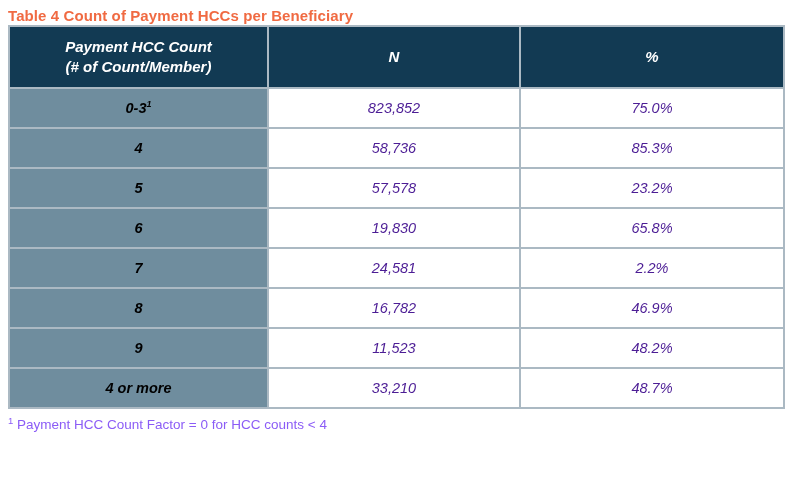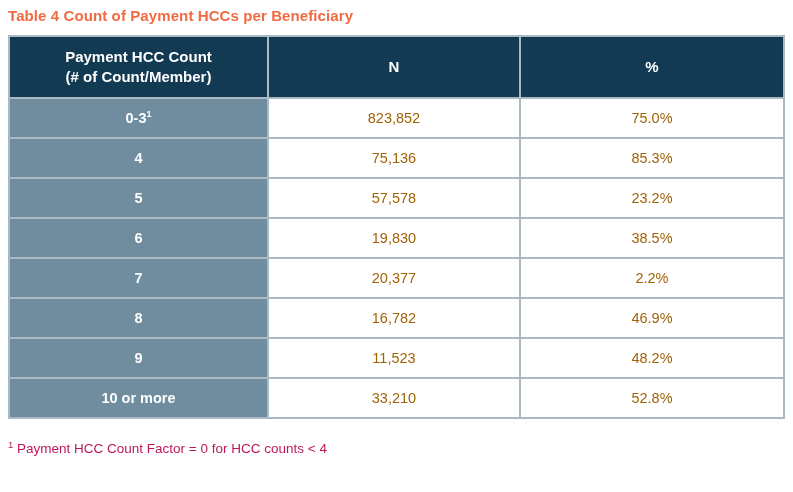--- a/index.html
+++ b/index.html
@@ -20,22 +20,23 @@
   .table-title {
     color: #F06A42;
     font-size: 15px;
     font-weight: bold;
     letter-spacing: 0.1px;
     margin: 2px 0 0 0;
   }
   table.hcc-table {
     border-collapse: collapse;
     width: 777px;
-    margin-top: 11px;
+    margin-top: 1px;
     table-layout: fixed;
+    font-style: italic;
   }
   table.hcc-table th,
   table.hcc-table td {
     border: 2px solid #ABB9C3;
     text-align: center;
     vertical-align: middle;
     padding: 0 4px;
   }
   .col-label { width: 257px; }
   .col-n     { width: 250px; }
@@ -44,36 +45,36 @@
     background: #123A53;
     color: #ffffff;
     font-size: 15px;
     font-weight: bold;
     height: 60px;
     line-height: 1.35;
   }
   tr.data-row { height: 40px; }
   td.row-label {
     background: #6F8D9E;
-    color: #ffffff;
+    color: #000000;
     font-weight: bold;
     font-size: 14.5px;
   }
   td.num-cell {
     background: #ffffff;
-    color: #a16207;
+    color: #4c1d95;
     font-size: 14.5px;
   }
   sup {
     font-size: 9px;
     line-height: 0;
   }
   .footnote {
-    margin-top: 22px;
-    color: #be185d;
+    margin-top: 8px;
+    color: #8b5cf6;
     font-size: 13.5px;
   }
   .footnote sup { font-size: 9.5px; }
 </style>
 </head>
 <body>
 
 <div class="page">
 
   <div class="table-title">Table 4 Count of Payment HCCs per Beneficiary</div>
@@ -95,51 +96,51 @@
       </tr>
     </thead>
     <tbody>
       <tr class="data-row">
         <td class="row-label"><span>0-3</span><sup>1</sup></td>
         <td class="num-cell">823,852</td>
         <td class="num-cell">75.0%</td>
       </tr>
       <tr class="data-row">
         <td class="row-label">4</td>
-        <td class="num-cell">75,136</td>
+        <td class="num-cell">58,736</td>
         <td class="num-cell">85.3%</td>
       </tr>
       <tr class="data-row">
         <td class="row-label">5</td>
         <td class="num-cell">57,578</td>
         <td class="num-cell">23.2%</td>
       </tr>
       <tr class="data-row">
         <td class="row-label">6</td>
         <td class="num-cell">19,830</td>
-        <td class="num-cell">38.5%</td>
+        <td class="num-cell">65.8%</td>
       </tr>
       <tr class="data-row">
         <td class="row-label">7</td>
-        <td class="num-cell">20,377</td>
+        <td class="num-cell">24,581</td>
         <td class="num-cell">2.2%</td>
       </tr>
       <tr class="data-row">
         <td class="row-label">8</td>
         <td class="num-cell">16,782</td>
         <td class="num-cell">46.9%</td>
       </tr>
       <tr class="data-row">
         <td class="row-label">9</td>
         <td class="num-cell">11,523</td>
         <td class="num-cell">48.2%</td>
       </tr>
       <tr class="data-row">
-        <td class="row-label">10 or more</td>
+        <td class="row-label">4 or more</td>
         <td class="num-cell">33,210</td>
-        <td class="num-cell">52.8%</td>
+        <td class="num-cell">48.7%</td>
       </tr>
     </tbody>
   </table>
 
   <div class="footnote"><sup>1</sup><span> Payment HCC Count Factor = 0 for HCC counts &lt; 4</span></div>
 
 </div>
 
 </body></html>

